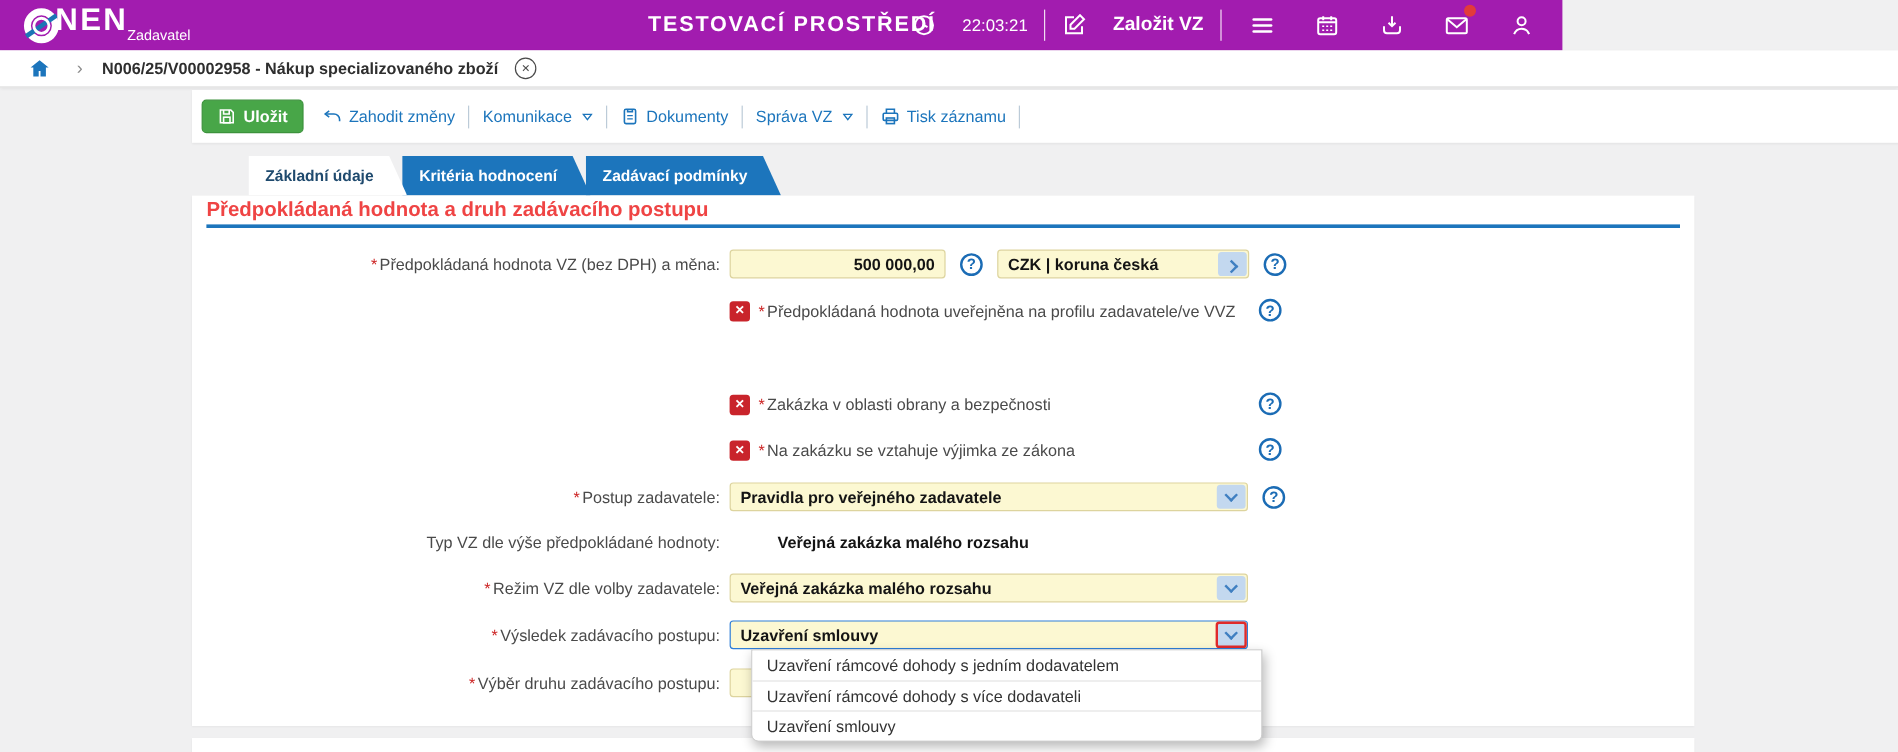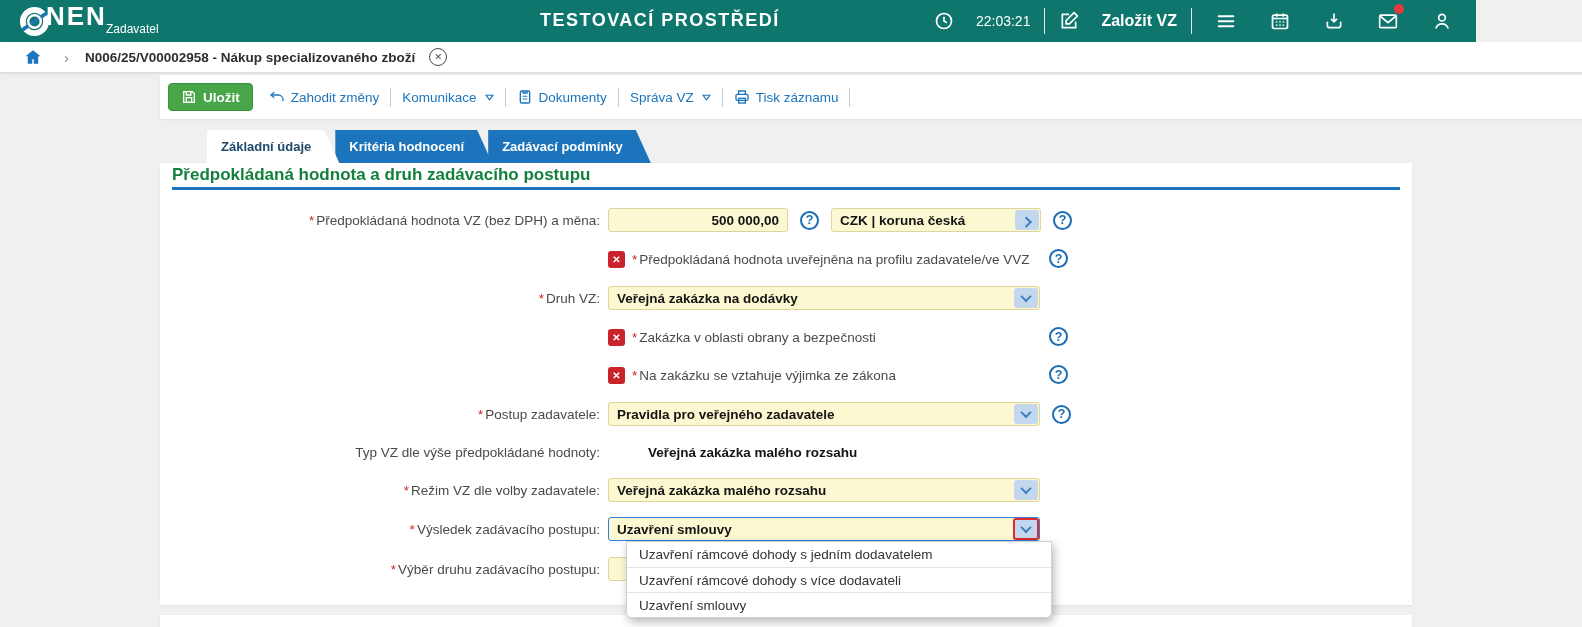--- a/index.html
+++ b/index.html
@@ -7,22 +7,22 @@
   body {
     font-family:"Liberation Sans", sans-serif;
     background:#f0f0f1;
     position:relative;
     overflow:hidden;
     color:#333;
   }
 
   
   .top-header {
-    position:absolute; left:0; top:0; width:1476px; height:42px;
-    background:#0f766e; color:#fff;
+    position:absolute; left:0; top:0; width:1302px; height:42px;
+    background:#a21caf; color:#fff;
   }
   .logo-wrap { position:absolute; left:18px; top:5px; display:flex; align-items:flex-start; }
   .logo-mark { width:33px; height:33px; }
   .logo-nen { position:absolute; left:46px; top:1px; font-size:26px; font-weight:bold; letter-spacing:2px; }
   .logo-sub { position:absolute; left:106px; top:22px; font-size:12px; }
   .env-title { position:absolute; left:540px; top:10px; font-size:18px; font-weight:bold; letter-spacing:1.5px; }
   .header-right {
     position:absolute; right:14px; top:0; height:42px;
     display:flex; align-items:center; gap:14px;
   }
@@ -88,21 +88,21 @@
   .panel {
     position:absolute; left:160px; top:163px; width:1252px; height:442px;
     background:#fff; box-shadow:0 1px 2px rgba(0,0,0,.06);
   }
   .panel-bottom-next {
     position:absolute; left:160px; top:615px; width:1252px; height:12px;
     background:#fff; box-shadow:0 1px 2px rgba(0,0,0,.06);
   }
   .section-heading {
     position:absolute; left:12px; top:2px;
-    font-size:17px; font-weight:bold; color:#15803d;
+    font-size:17px; font-weight:bold; color:#ef4444;
   }
   .section-rule {
     position:absolute; left:12px; top:24px; width:1228px; height:3px; background:#1c75bc;
   }
 
   
   .frow { position:absolute; left:0; width:1252px; height:24px; display:flex; align-items:center; padding-left:12px; }
   .flabel { width:428px; text-align:right; font-size:13.5px; color:#4a4a4a; flex:none; }
   .flabel .req { color:#cc2222; margin-right:2px; }
   .fgap { width:8px; flex:none; }
@@ -326,30 +326,20 @@
   </div>
 
   <div class="frow r2">
     <div class="flabel"></div>
       <div class="fgap"></div>
     <span class="chk-unchecked">✕</span>
     <span class="chk-label"><span class="req">*</span><span>Předpokládaná hodnota uveřejněna na profilu zadavatele/ve VVZ</span></span>
     <div class="help-icon help-abs">?</div>
   </div>
 
-  <div class="frow r3">
-    <div class="flabel"><span class="req">*</span><span>Druh VZ:</span></div>
-    <div class="fgap"></div>
-    <div class="ybox ycombo">
-      <span>Veřejná zakázka na dodávky</span>
-      <span class="combo-btn">
-          <span class="chev-down"></span>
-        </span>
-    </div>
-  </div>
 
   <div class="frow r4">
     <div class="flabel"></div>
       <div class="fgap"></div>
     <span class="chk-unchecked">✕</span>
     <span class="chk-label"><span class="req">*</span><span>Zakázka v oblasti obrany a bezpečnosti</span></span>
     <div class="help-icon help-abs">?</div>
   </div>
 
   <div class="frow r5">

